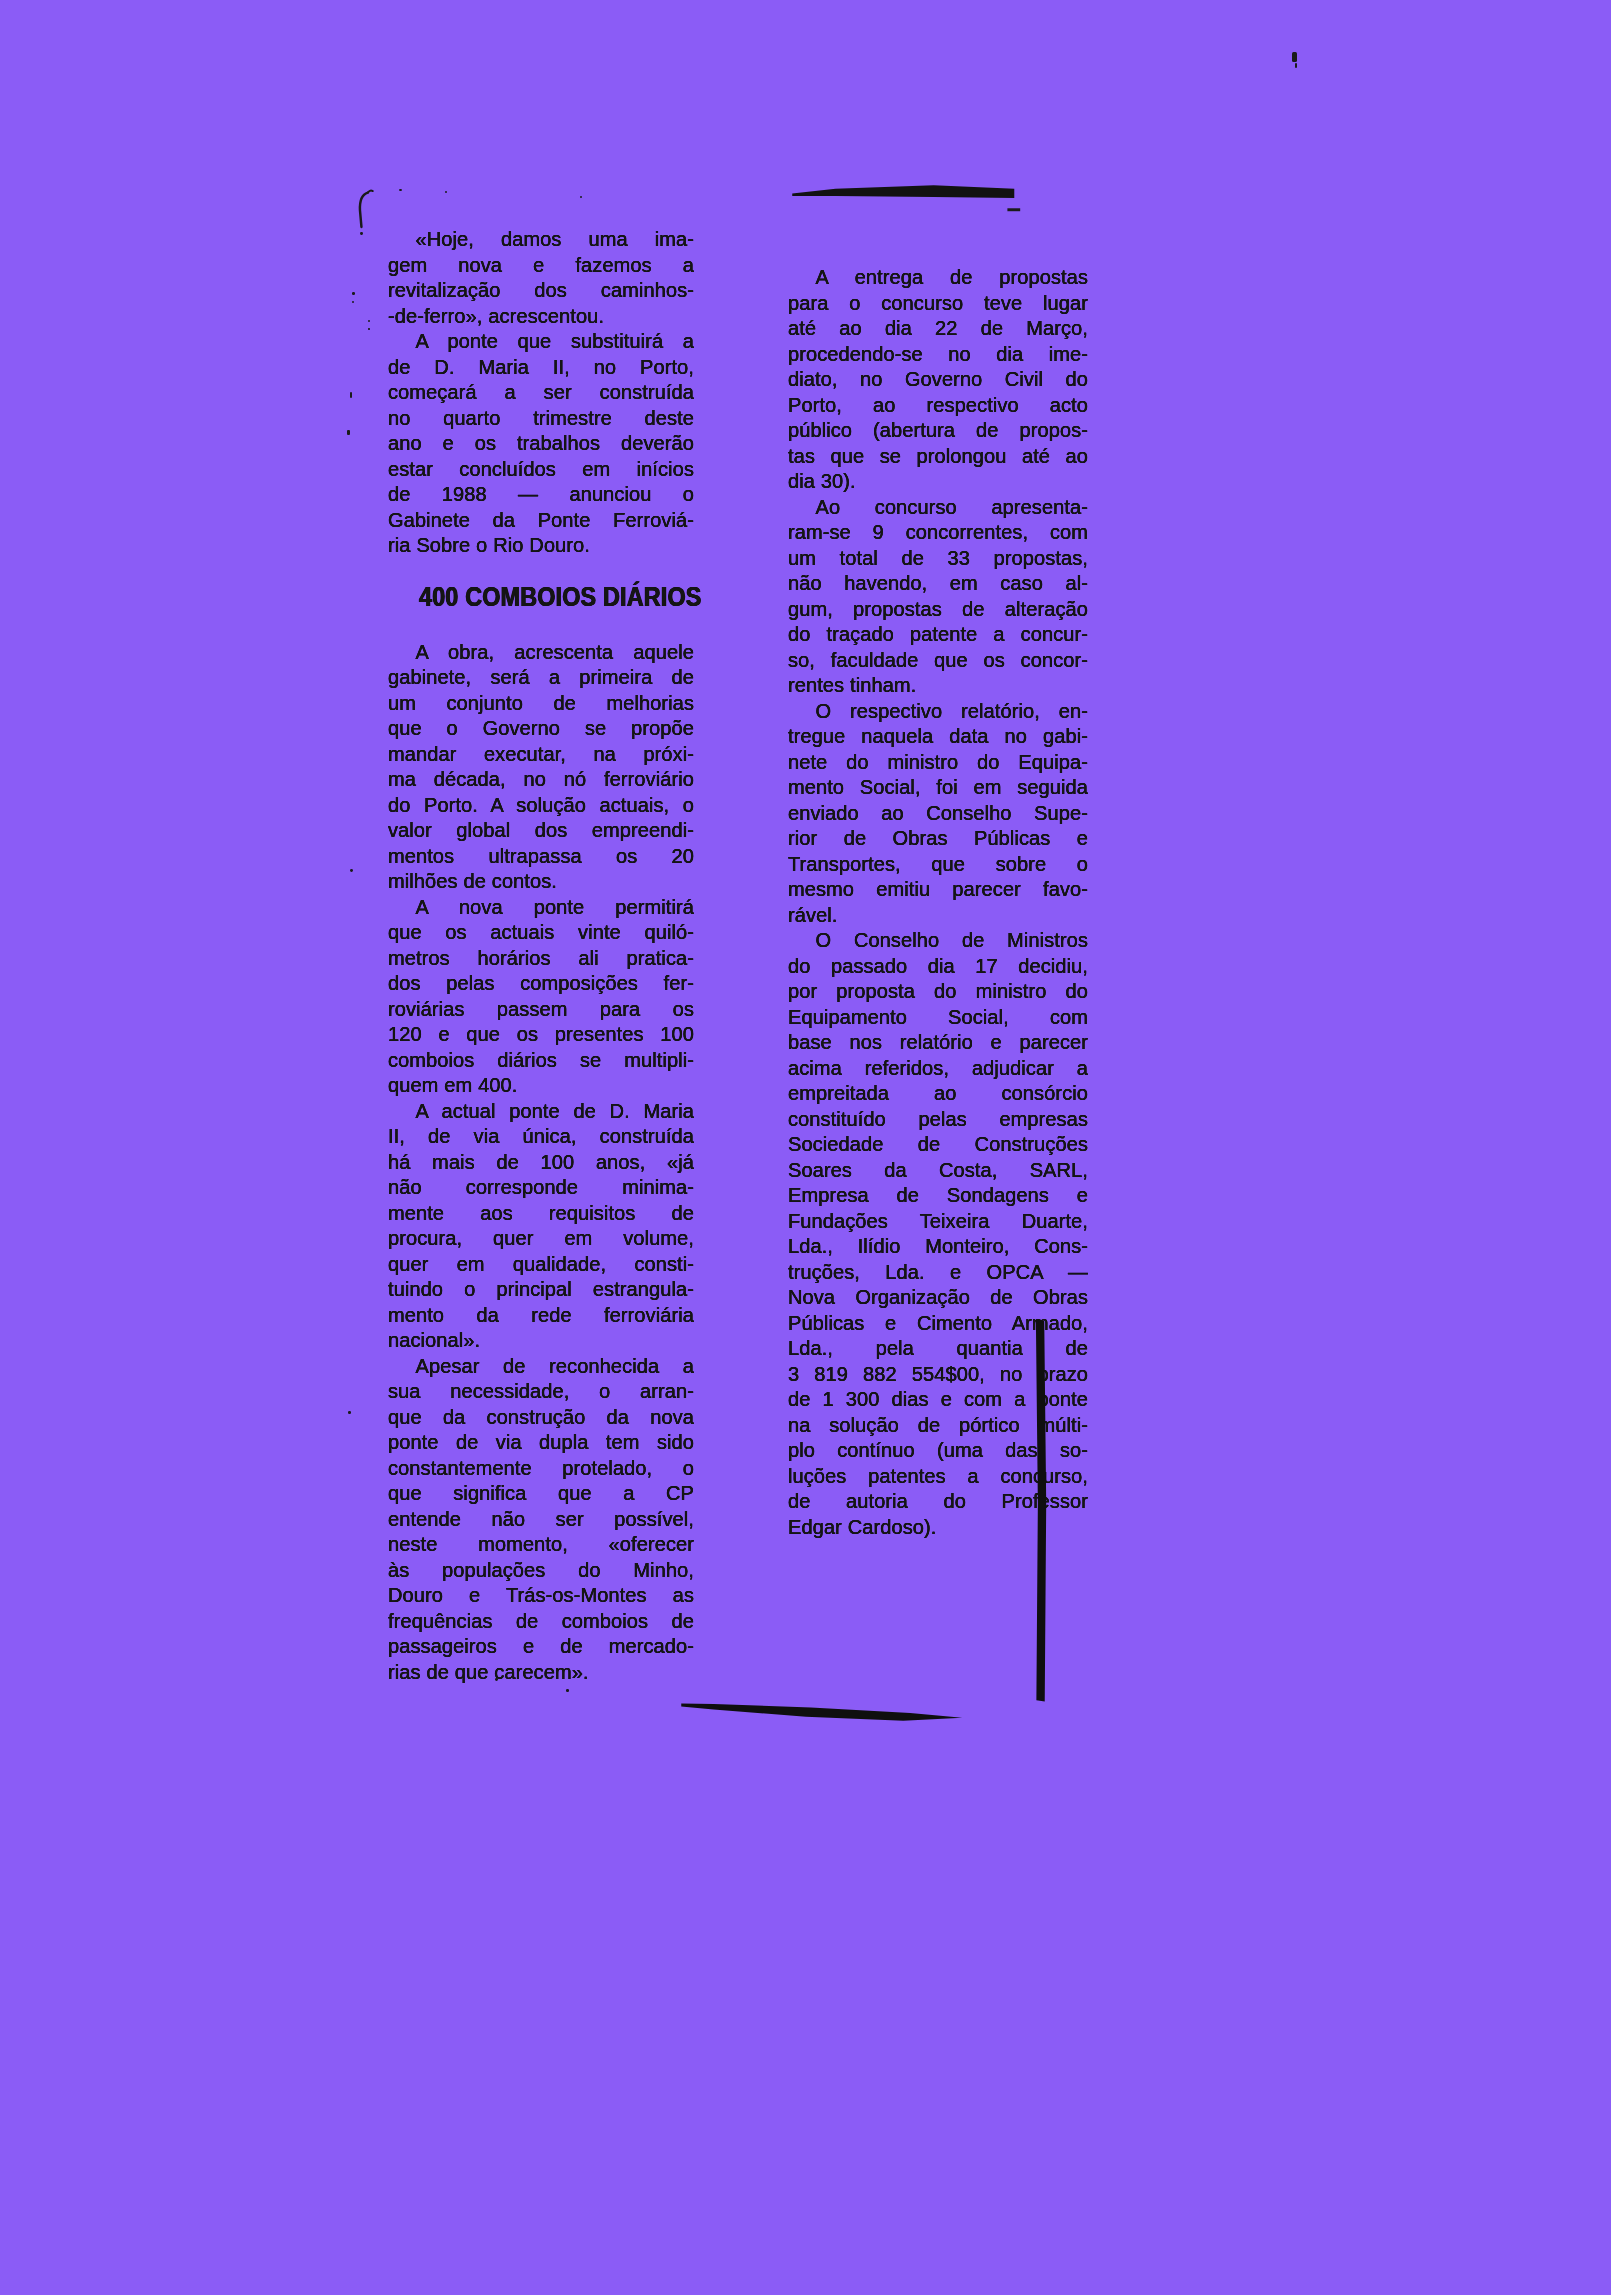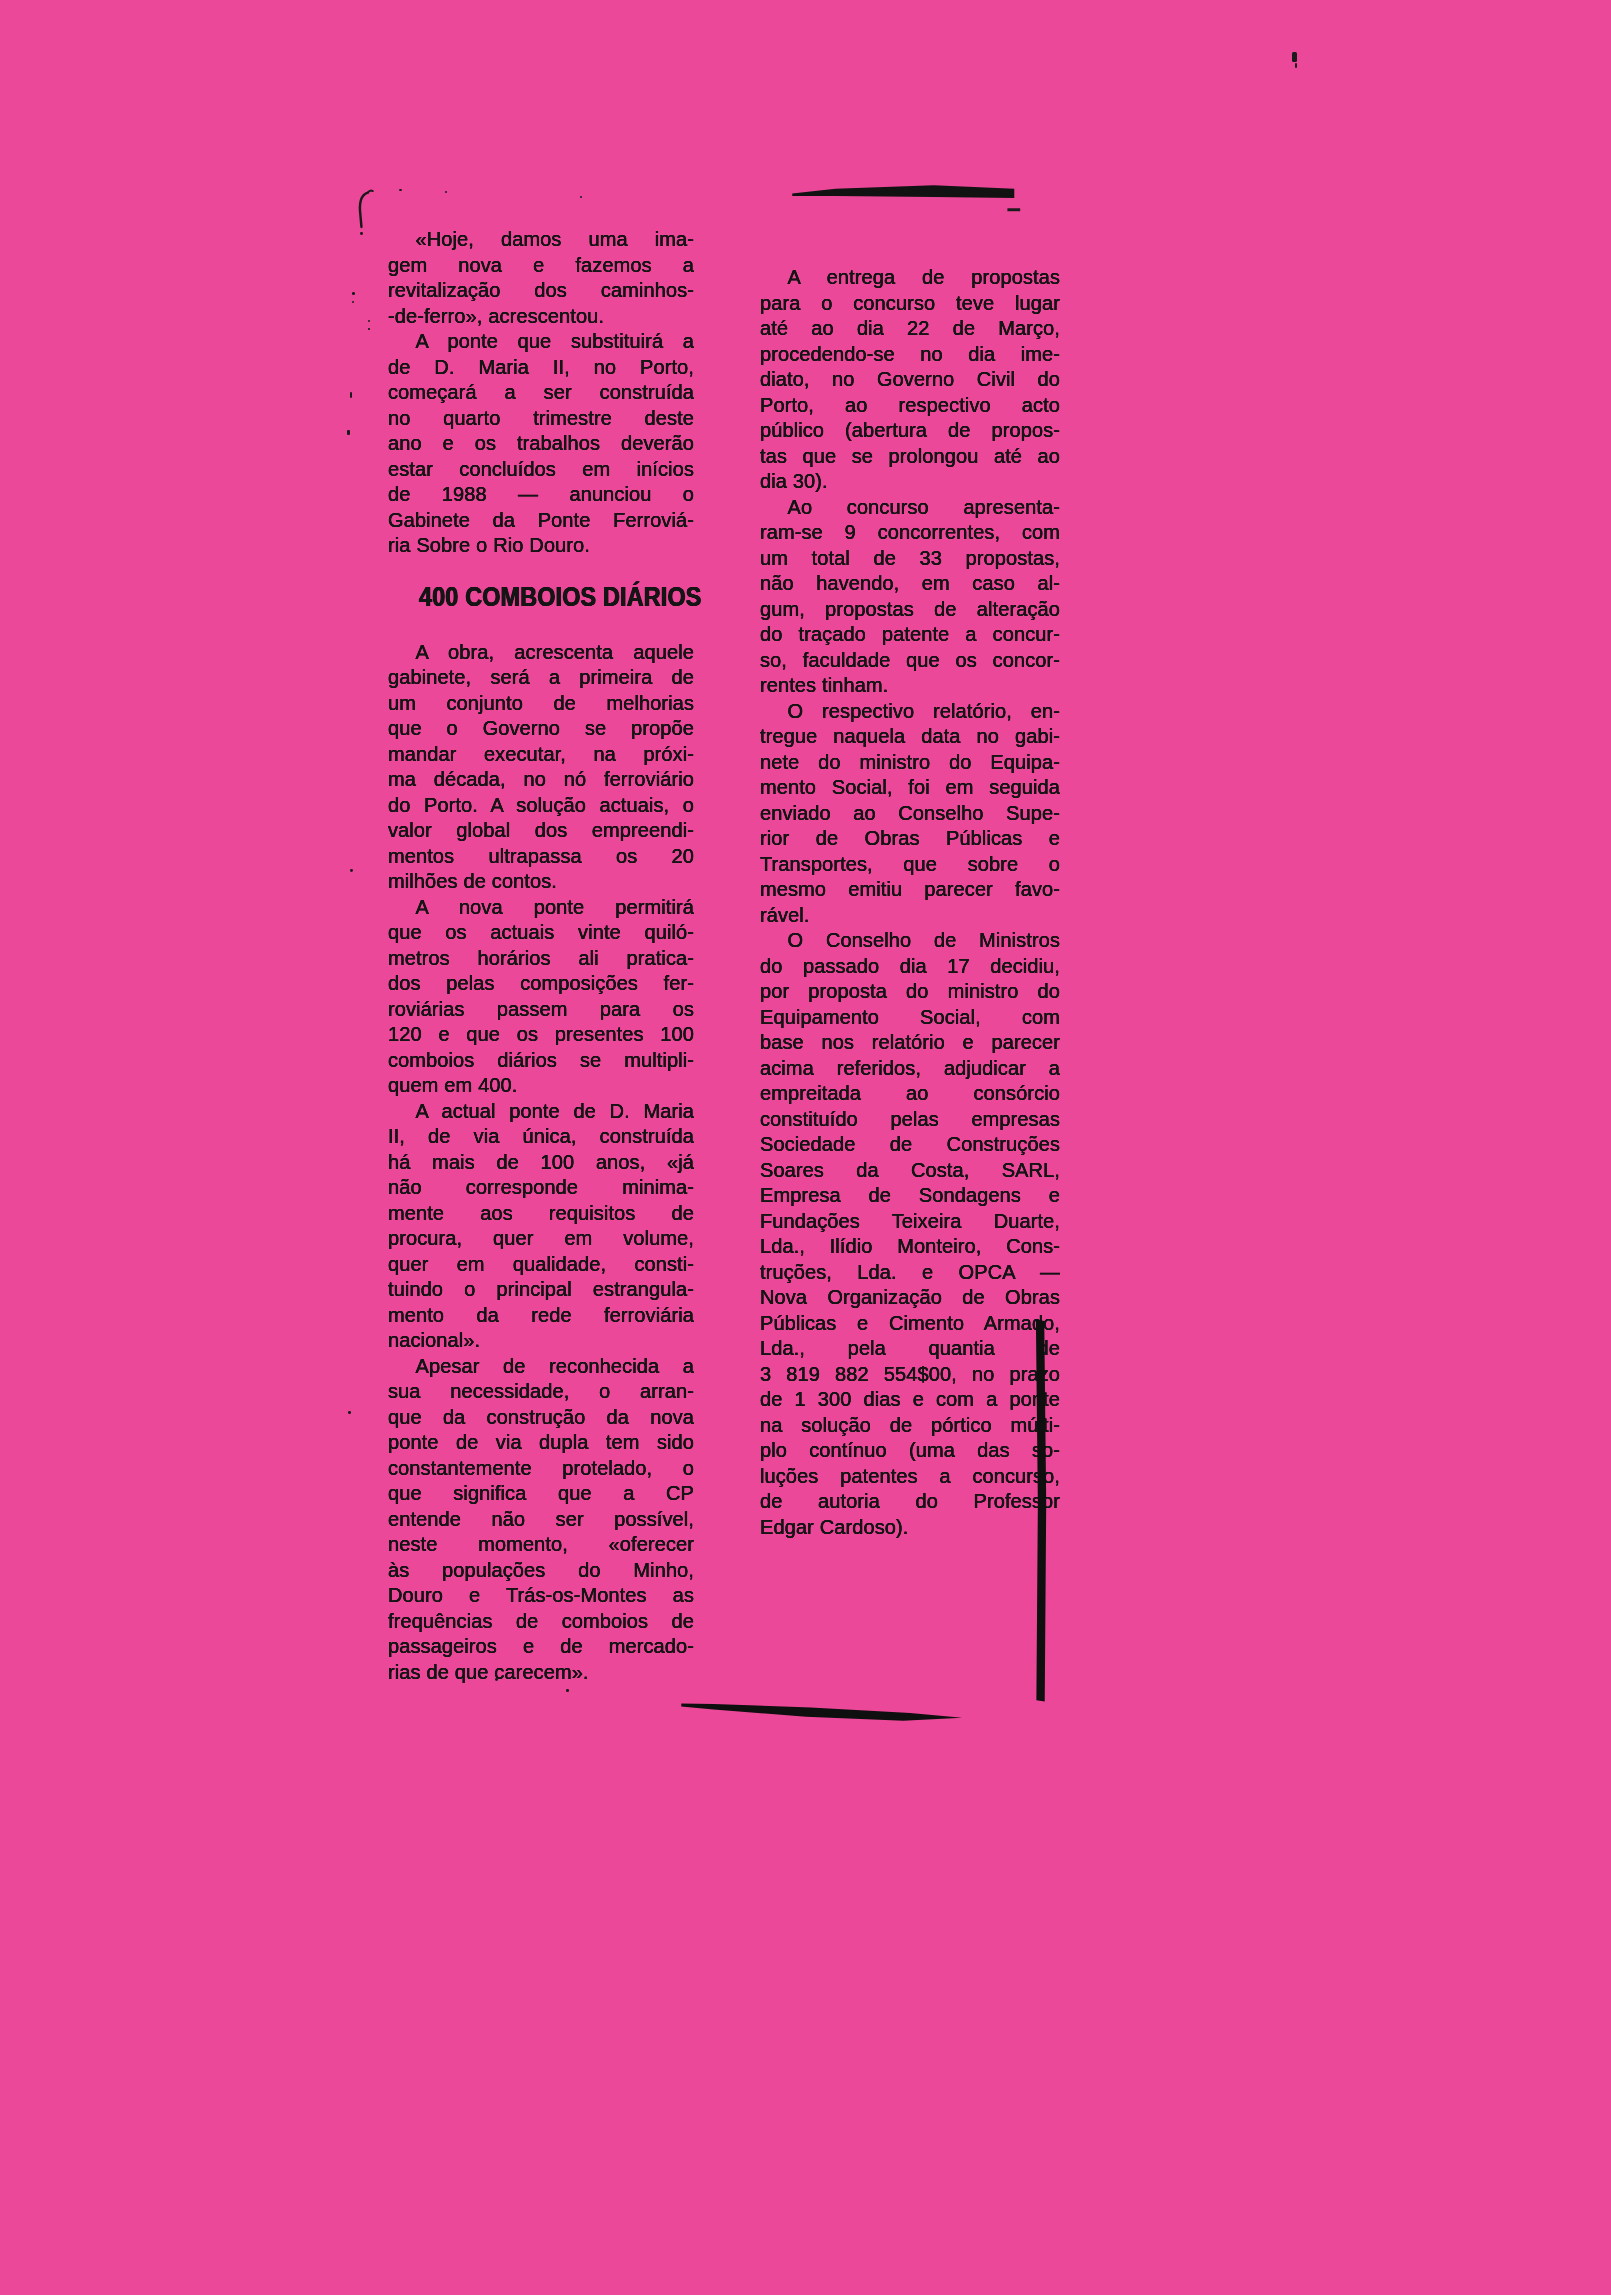--- a/index.html
+++ b/index.html
@@ -11,21 +11,21 @@
     color:#151515;
     overflow:hidden;
   }
   .page{
     position:absolute;inset:0;
     background:#fefefe;
   }
   
   .column{position:absolute;}
   #left-column{left:388px;top:227px;width:306px;}
-  #right-column{left:760px;top:265px;width:300px;}
+  #right-column{left:788px;top:265px;width:300px;}
   .para{margin:0;padding:0;}
   .line{
     height:25.5px;line-height:25.5px;
     font-size:20px;
     text-align:justify;
     text-align-last:justify;
     overflow:hidden;
     letter-spacing:0.1px;
     word-spacing:0.2px;
     text-shadow:0.2px 0 0 currentColor, -0.2px 0 0 currentColor, 0 0 0.4px rgba(0,0,0,.55);
@@ -48,21 +48,21 @@
     letter-spacing:0.2px;
     text-shadow:0.6px 0 0 currentColor, -0.6px 0 0 currentColor, 0 0 0.5px #000;
   }
   
   #marks{position:absolute;left:0;top:0;width:1612px;height:2295px;pointer-events:none;}
   .speck{position:absolute;background:#1b1b1b;border-radius:50%;}
 </style>
 </head>
 <body style="color: rgb(21, 21, 21);">
 
-<div class="page" style="background: #ec4899;">
+<div class="page" style="background: #8b5cf6;">
 
   <div id="left-column" class="column">
       <div class="para">
         <div class="line p-first">«Hoje, damos uma ima-</div>
         <div class="line">gem nova e fazemos a</div>
         <div class="line">revitalização dos caminhos-</div>
         <div class="line p-last">-de-ferro», acrescentou.</div>
       </div>
       <div class="para">
         <div class="line p-first">A ponte que substituirá a</div>

